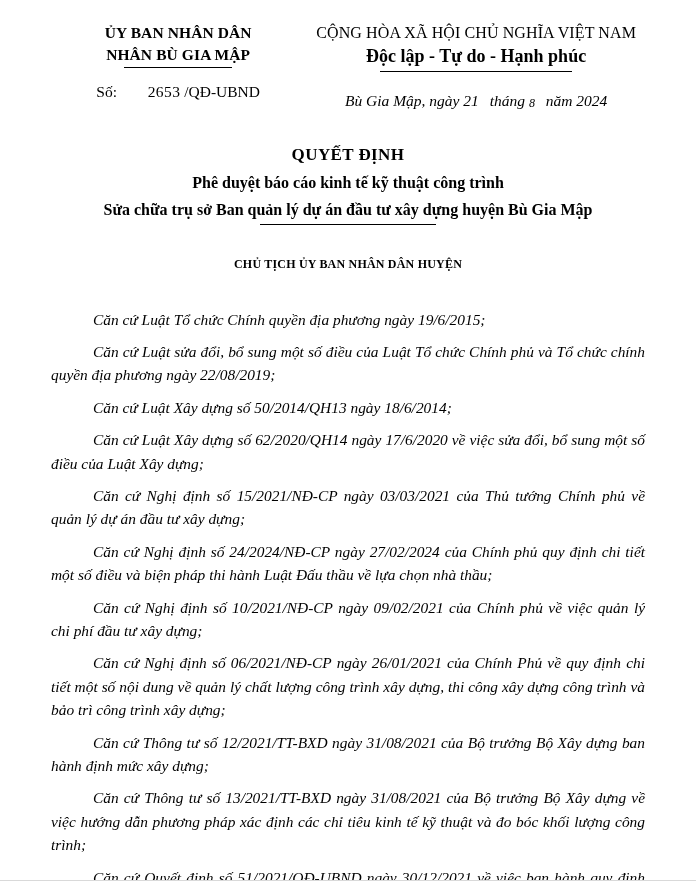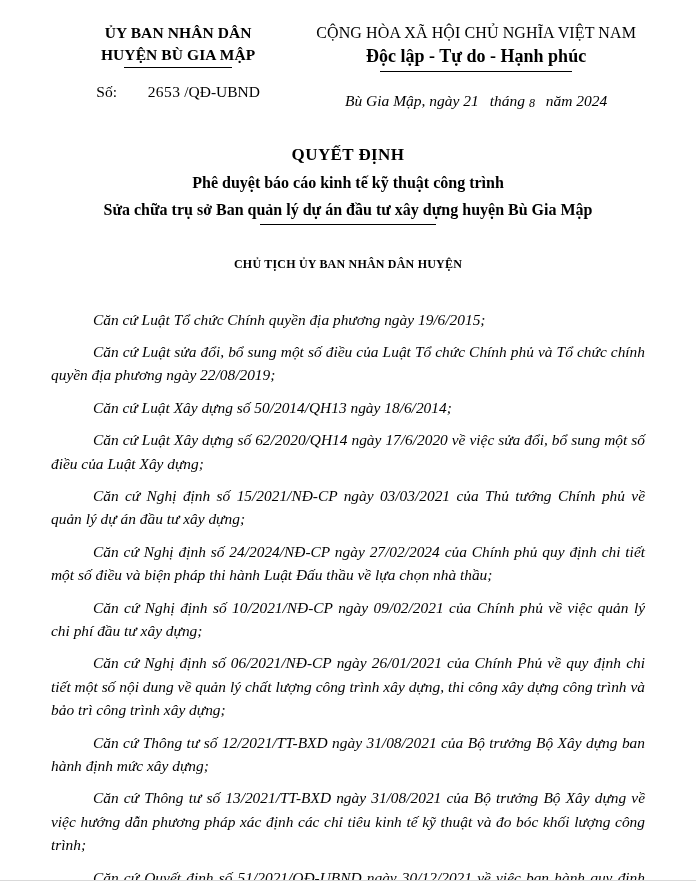--- a/index.html
+++ b/index.html
@@ -141,21 +141,21 @@
 </style>
 </head>
 <body>
 
 <div class="page">
 
   <div class="doc-header">
 
     <div class="header-left">
       <div class="org-line">ỦY BAN NHÂN DÂN</div>
-      <div class="org-line">HUYỆN BÙ GIA MẬP</div>
+      <div class="org-line">NHÂN BÙ GIA MẬP</div>
       <div class="org-underline"></div>
       <div class="number-line"><span>Số:</span>&nbsp; <span class="num-val">2653</span> <span>/QĐ-UBND</span></div>
     </div>
 
     <div class="header-right">
       <div class="nation-line">CỘNG HÒA XÃ HỘI CHỦ NGHĨA VIỆT NAM</div>
       <div class="motto-line">Độc lập - Tự do - Hạnh phúc</div>
       <div class="motto-underline"></div>
       <div class="date-line"><span>Bù Gia Mập, ngày</span> <span>21</span><span class="gap"></span> <span>tháng</span> <span class="small-val">8</span><span class="gap"></span> <span>năm</span> <span>2024</span></div>
     </div>

